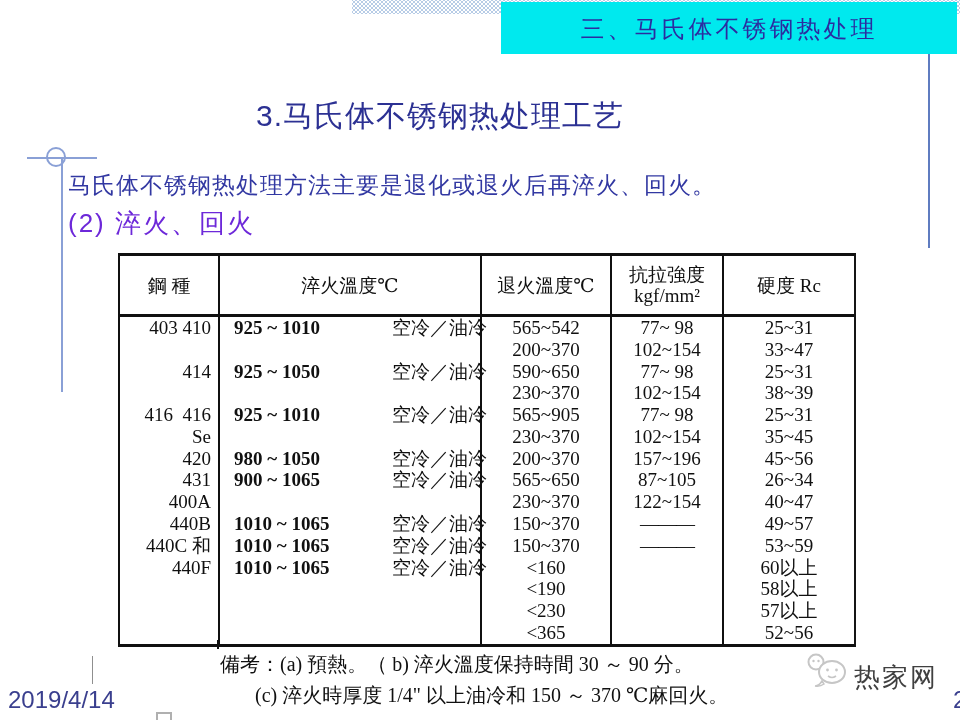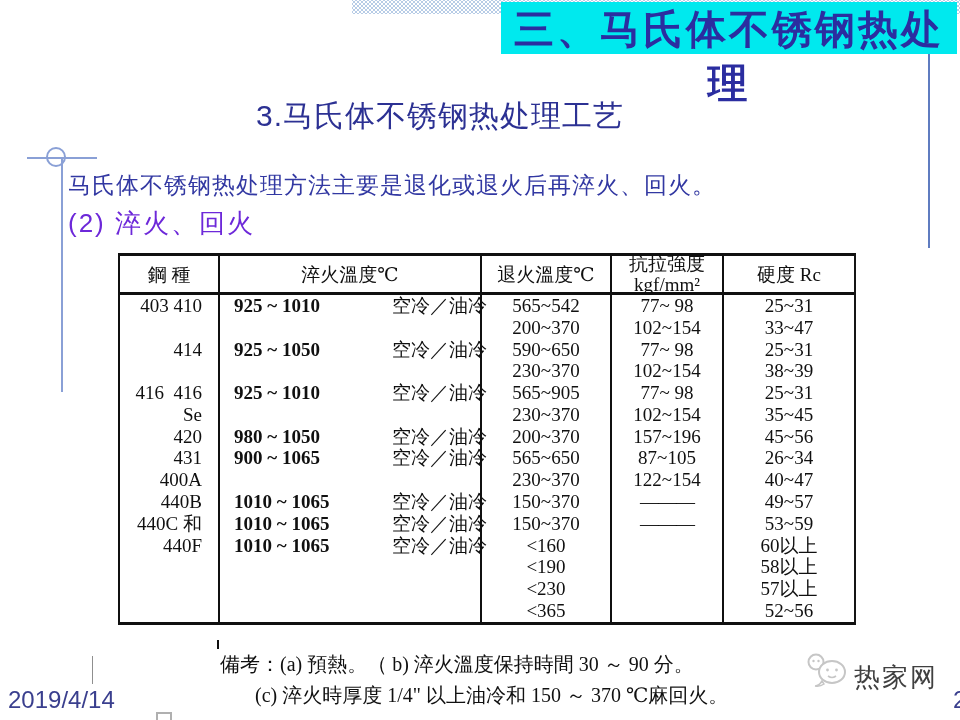--- a/index.html
+++ b/index.html
@@ -7,21 +7,21 @@
   .slide{position:relative;width:960px;height:720px;background:#ffffff;overflow:hidden;}
 
   
   .dotted-strip{position:absolute;left:352px;top:0;width:608px;height:14px;
     background-image:radial-gradient(circle,#b7cce6 1px,transparent 1.3px),
                      radial-gradient(circle,#b7cce6 1px,transparent 1.3px);
     background-size:4px 4px;background-position:0 0,2px 2px;}
 
   
   .banner{position:absolute;left:501px;top:2px;width:456px;height:52px;
-    background:#00e9ee;color:#2b2da0;font-size:40px;font-weight:bold;
+    background:#00e9ee;color:#2b2da0;font-size:24px;font-weight:normal;
     letter-spacing:3px;text-align:center;line-height:54px;}
 
   .right-vline{position:absolute;left:928px;top:54px;width:2px;height:194px;background:#5f7cc0;}
 
   
   .deco-hline{position:absolute;left:27px;top:157px;width:70px;height:2px;background:#8aa0d6;}
   .deco-circle{position:absolute;left:46px;top:147px;width:20px;height:20px;
     border:2px solid #8aa0d6;border-radius:50%;background:transparent;box-sizing:border-box;}
   .deco-vline{position:absolute;left:61px;top:158px;width:2px;height:234px;background:#8aa0d6;}
 
@@ -32,26 +32,26 @@
   .sub-title{position:absolute;left:68px;top:206px;font-size:26px;color:#6d28d9;letter-spacing:2px;}
 
   
   .ht{position:absolute;left:118px;top:253px;width:738px;box-sizing:border-box;
     font-family:"Liberation Serif","DejaVu Serif",serif;color:#101010;
     border-top:3px solid #101010;border-bottom:3px solid #101010;
     border-left:2px solid #101010;border-right:2px solid #151515;background:#fff;}
   .ht-head,.ht-body{display:grid;grid-template-columns:100px 262px 130px 112px 130px;}
   .ht-head{border-bottom:3px solid #101010;}
   .hcell{display:flex;flex-direction:column;align-items:center;justify-content:center;
-    height:36px;font-size:19px;border-right:2px solid #101010;box-sizing:border-box;line-height:21px;}
+    height:58px;font-size:19px;border-right:2px solid #101010;box-sizing:border-box;line-height:21px;}
   .hcell:last-child,.bcell.lastcol{border-right:none;}
   .ht-body{grid-auto-rows:21.8px;}
   .bcell{font-size:19px;display:flex;align-items:center;justify-content:center;
     border-right:2px solid #101010;box-sizing:border-box;white-space:pre;}
-  .c-grade{justify-content:flex-end;padding-right:16px;}
+  .c-grade{justify-content:flex-end;padding-right:7px;}
   .c-quench{justify-content:flex-start;padding-left:14px;}
   .q-range{display:inline-block;min-width:158px;font-weight:bold;}
   .tensile-dash{letter-spacing:-1px;}
 
   .poke-line{position:absolute;left:217px;top:640px;width:2px;height:9px;background:#101010;}
 
   .note{position:absolute;font-family:"Liberation Serif","DejaVu Serif",serif;
     font-size:20px;color:#101010;white-space:pre;}
   .note1{left:220px;top:651px;}
   .note2{left:255px;top:682px;}

